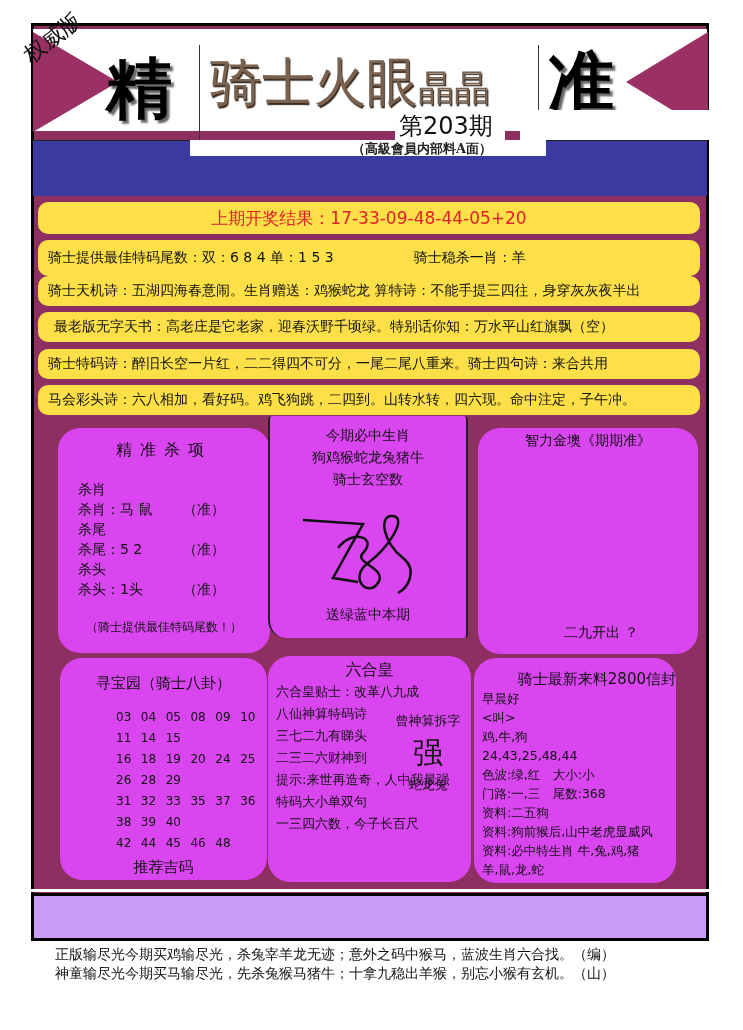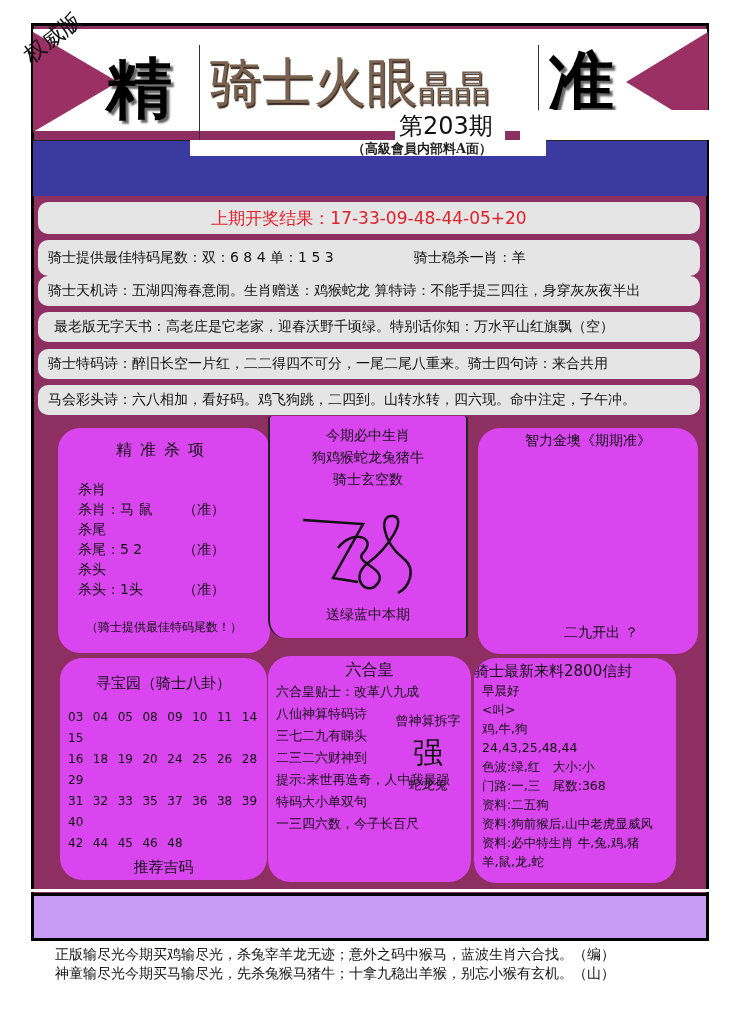--- a/index.html
+++ b/index.html
@@ -22,21 +22,21 @@
   .sep2 { position: absolute; left: 538px; top: 45px; width: 1px; height: 75px; background: #333; }
   .title { position: absolute; left: 210px; top: 48px; font-family: "DejaVu Serif", serif; font-size: 52px; color: #7a6250; letter-spacing: 0px; text-shadow: 1px 2px 1px #3a2a1e; white-space: nowrap; }
   .title .small { font-size: 36px; }
   .issue { position: absolute; left: 395px; top: 110px; font-size: 24px; color: #111; background: #fff; padding: 0 12px 0 4px; }
   .issue-bg { position: absolute; left: 520px; top: 110px; width: 190px; height: 30px; background: #fff; }
   .hdr-blue { position: absolute; left: 33px; top: 140px; width: 674px; height: 56px; background: #3a3aa0; border-top: 1px solid #222; }
   .sub-white { position: absolute; left: 190px; top: 140px; width: 356px; height: 16px; background: #fff; }
   .subtitle { position: absolute; left: 352px; top: 140px; font-family: "DejaVu Serif", serif; font-size: 13px; font-weight: bold; color: #222; white-space: nowrap; }
 
   
-  .row { position: absolute; left: 38px; width: 662px; background: #e5e5e5; border-radius: 10px; display: flex; align-items: center; padding-left: 10px; font-size: 14px; color: #111; white-space: nowrap; overflow: hidden; }
+  .row { position: absolute; left: 38px; width: 662px; background: #fde047; border-radius: 10px; display: flex; align-items: center; padding-left: 10px; font-size: 14px; color: #111; white-space: nowrap; overflow: hidden; }
   .row.result { top: 202px; height: 32px; justify-content: center; padding-left: 0; color: #e0202a; font-size: 17px; }
   .row.r1 { top: 240px; height: 36px; }
   .row.r2 { top: 276px; height: 30px; }
   .row.r3 { top: 312px; height: 30px; padding-left: 16px; }
   .row.r4 { top: 349px; height: 30px; }
   .row.r5 { top: 385px; height: 30px; }
   .r1 .gap { display: inline-block; width: 80px; }
 
   
   .box { position: absolute; background: #d946ef; border-radius: 22px; font-size: 13px; color: #111; overflow: hidden; }
@@ -54,32 +54,32 @@
 
   .b2 .c { text-align: center; font-size: 14px; line-height: 22px; }
   .b2 .c.first { margin-top: 8px; }
   .b2 .sig { display: block; margin: 18px auto 0; width: 150px; height: 90px; }
   .b2 .foot { position: absolute; bottom: 14px; width: 100%; text-align: center; font-size: 14px; }
 
   .b3 .h { text-align: center; font-size: 14px; margin-top: 4px; }
   .b3 .foot { position: absolute; left: 86px; bottom: 12px; font-size: 14px; }
 
   .b4 .h { text-align: center; font-size: 15px; margin-top: 16px; margin-bottom: 14px; }
-  .b4 .nums { padding-left: 8px; font-size: 12px; line-height: 21px; }
+  .b4 .nums { padding-left: 8px; font-size: 12px; line-height: 21px; margin-left: 48px; }
   .b4 .nums span { display: inline-block; width: 21px; text-align: left; }
   .b4 .h2 { text-align: center; font-size: 15px; margin: 4px 0 4px; }
 
   .b5 .h { text-align: center; font-size: 16px; margin-top: 4px; }
   .b5 .l { padding-left: 8px; font-size: 13px; line-height: 22px; white-space: nowrap; }
   .b5 .right { position: absolute; left: 120px; top: 56px; width: 80px; text-align: center; }
   .b5 .right .t { font-size: 13px; }
   .b5 .right .big { font-size: 30px; margin-top: 4px; line-height: 38px; }
   .b5 .right .s { font-size: 13px; margin-top: 4px; }
 
-  .b6 .h { text-align: left; font-size: 15px; margin-top: 4px; }
+  .b6 .h { text-align: right; font-size: 15px; margin-top: 12px; }
   .b6 .l { padding-left: 8px; font-size: 12.5px; line-height: 19px; white-space: nowrap; }
 
   .purple-bar { position: absolute; left: 31px; top: 893px; width: 678px; height: 48px; background: #c89bf7; border: 3px solid #000; }
   .purple-bar-top { position: absolute; left: 31px; top: 889px; width: 678px; height: 3px; background: #fff; }
 
   .footer { position: absolute; left: 55px; top: 945px; font-size: 14px; line-height: 19px; color: #111; white-space: nowrap; text-align: right; }
 </style>
 </head>
 <body>
 

